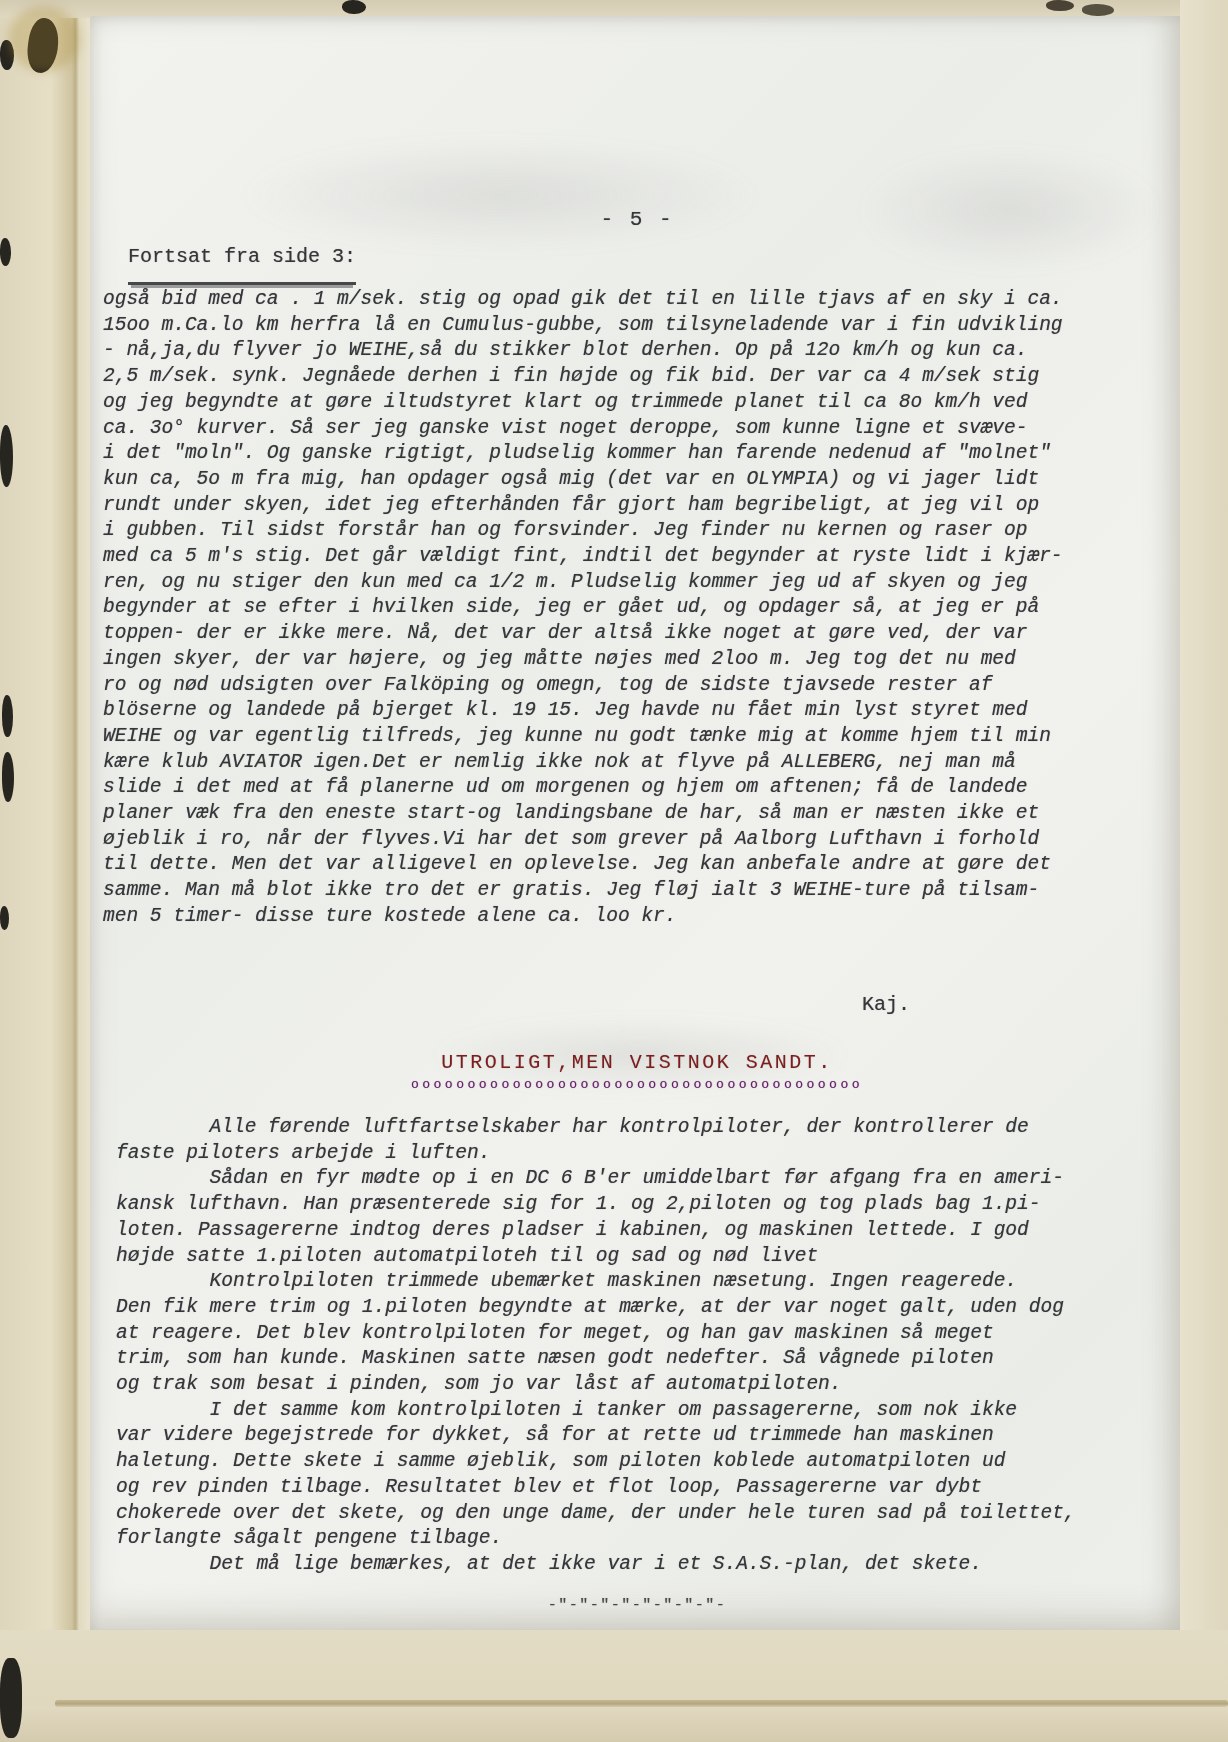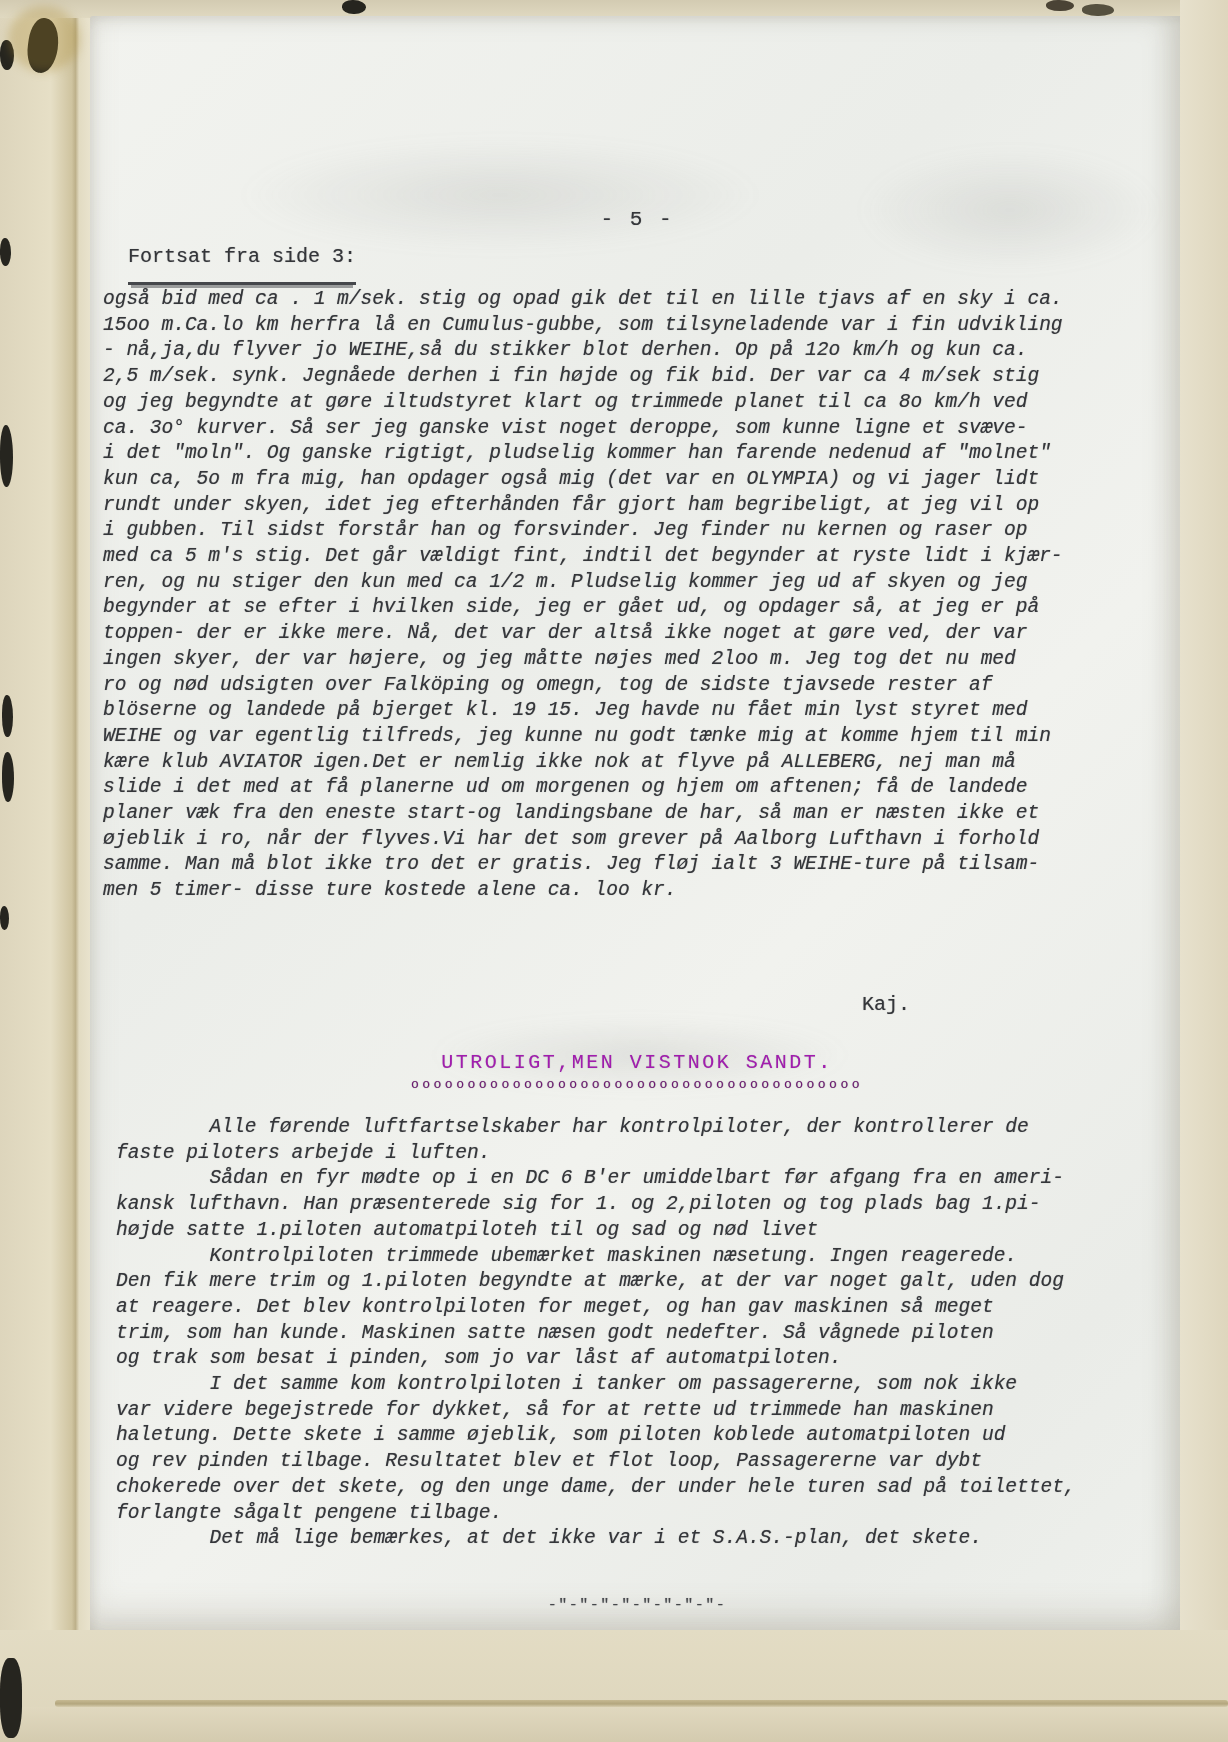--- a/index.html
+++ b/index.html
@@ -66,21 +66,21 @@
   }
   .textblock .line{white-space:pre;font-style:italic;}
   #story-block{left:103px;top:287px;width:1015px;}
   #section2-block{left:116px;top:1115px;width:1020px;}
   .signature{
     position:absolute;left:862px;top:993px;font-size:20px;
   }
   .section2-title{
     position:absolute;left:90px;top:1051px;width:1094px;
     text-align:center;font-size:20px;letter-spacing:2.5px;
-    color:#a21caf;
+    color:#7f1d1d;
     text-shadow:0 0 1px rgba(70,72,76,.4);
   }
   .section2-title-underline{
     position:absolute;left:90px;top:1077px;width:1094px;
     text-align:center;font-size:13px;letter-spacing:3.5px;color:#701a75;
   }
   .end-separator{
     position:absolute;left:90px;top:1597px;width:1094px;
     text-align:center;font-size:15px;letter-spacing:1.5px;color:#45474b;
   }
@@ -133,34 +133,36 @@
     <div class="line">begynder at se efter i hvilken side, jeg er gået ud, og opdager så, at jeg er på</div>
     <div class="line">toppen- der er ikke mere. Nå, det var der altså ikke noget at gøre ved, der var</div>
     <div class="line">ingen skyer, der var højere, og jeg måtte nøjes med 2loo m. Jeg tog det nu med</div>
     <div class="line">ro og nød udsigten over Falköping og omegn, tog de sidste tjavsede rester af</div>
     <div class="line">blöserne og landede på bjerget kl. 19 15. Jeg havde nu fået min lyst styret med</div>
     <div class="line">WEIHE og var egentlig tilfreds, jeg kunne nu godt tænke mig at komme hjem til min</div>
     <div class="line">kære klub AVIATOR igen.Det er nemlig ikke nok at flyve på ALLEBERG, nej man må</div>
     <div class="line">slide i det med at få planerne ud om morgenen og hjem om aftenen; få de landede</div>
     <div class="line">planer væk fra den eneste start-og landingsbane de har, så man er næsten ikke et</div>
     <div class="line">øjeblik i ro, når der flyves.Vi har det som grever på Aalborg Lufthavn i forhold</div>
+    <div class="line">til dette. Men det var alligevel en oplevelse. Jeg kan anbefale andre at gøre det</div>
     <div class="line">samme. Man må blot ikke tro det er gratis. Jeg fløj ialt 3 WEIHE-ture på tilsam-</div>
     <div class="line">men 5 timer- disse ture kostede alene ca. loo kr.</div>
   </div>
 
 <div class="signature tw">Kaj.</div>
 
 <div class="section2-title tw">UTROLIGT,MEN VISTNOK SANDT.</div>
 <div class="section2-title-underline tw">oooooooooooooooooooooooooooooooooooooooo</div>
 
 <div id="section2-block" class="textblock tw">
     <div class="line">        Alle førende luftfartselskaber har kontrolpiloter, der kontrollerer de</div>
     <div class="line">faste piloters arbejde i luften.</div>
     <div class="line">        Sådan en fyr mødte op i en DC 6 B'er umiddelbart før afgang fra en ameri-</div>
     <div class="line">kansk lufthavn. Han præsenterede sig for 1. og 2,piloten og tog plads bag 1.pi-</div>
+    <div class="line">loten. Passagererne indtog deres pladser i kabinen, og maskinen lettede. I god</div>
     <div class="line">højde satte 1.piloten automatpiloteh til og sad og nød livet</div>
     <div class="line">        Kontrolpiloten trimmede ubemærket maskinen næsetung. Ingen reagerede.</div>
     <div class="line">Den fik mere trim og 1.piloten begyndte at mærke, at der var noget galt, uden dog</div>
     <div class="line">at reagere. Det blev kontrolpiloten for meget, og han gav maskinen så meget</div>
     <div class="line">trim, som han kunde. Maskinen satte næsen godt nedefter. Så vågnede piloten</div>
     <div class="line">og trak som besat i pinden, som jo var låst af automatpiloten.</div>
     <div class="line">        I det samme kom kontrolpiloten i tanker om passagererne, som nok ikke</div>
     <div class="line">var videre begejstrede for dykket, så for at rette ud trimmede han maskinen</div>
     <div class="line">haletung. Dette skete i samme øjeblik, som piloten koblede automatpiloten ud</div>
     <div class="line">og rev pinden tilbage. Resultatet blev et flot loop, Passagererne var dybt</div>

